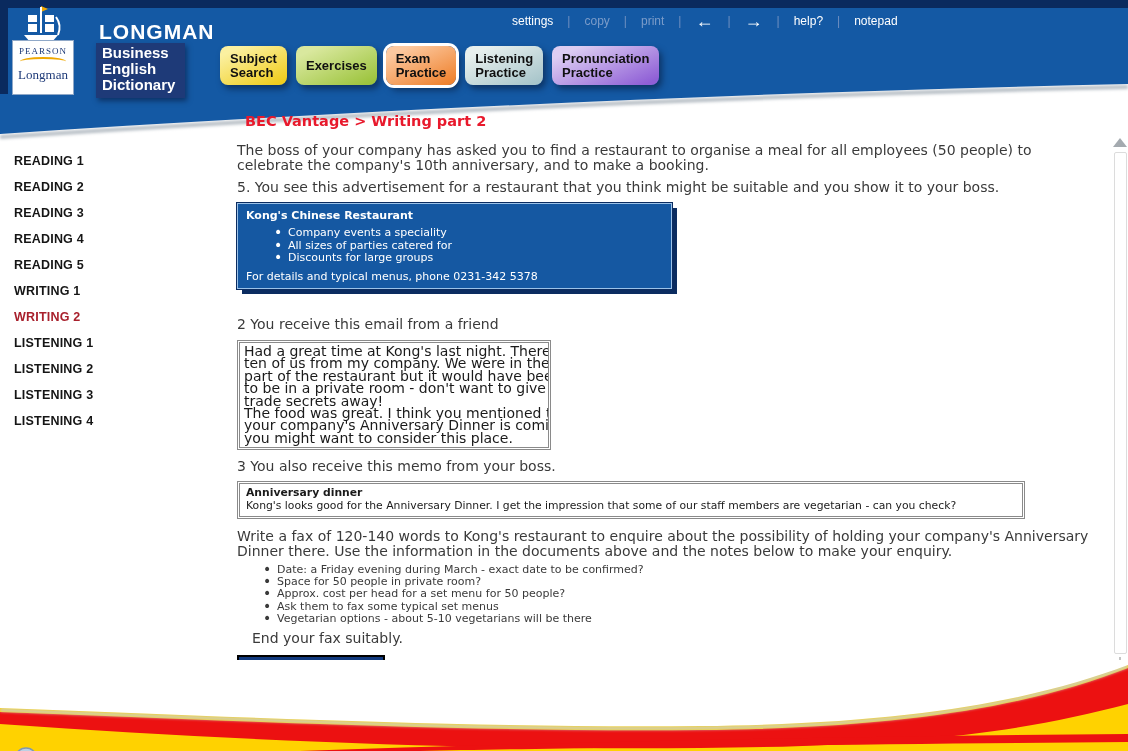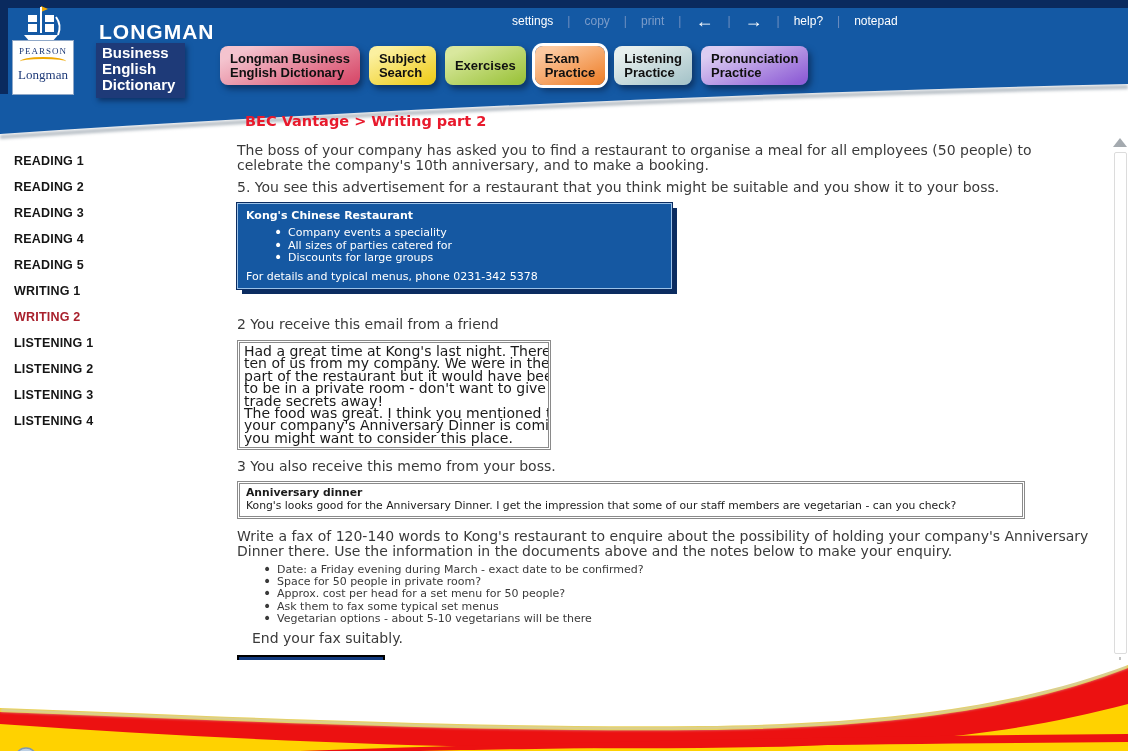--- a/index.html
+++ b/index.html
@@ -142,24 +142,20 @@
       </li>
       <li class="toplink normal">
         <span>help?</span>
       </li>
       <li class="toplink normal">
         <span>notepad</span>
       </li>
     </ul>
 
   <ul class="navrow">
-      <li class="nav-btn" style="background: linear-gradient(155deg, rgb(244, 195, 206) 15%, rgb(217, 79, 110) 92%);">
-        <span>Longman Business
-English Dictionary</span>
-      </li>
       <li class="nav-btn" style="background: linear-gradient(155deg, rgb(251, 240, 160) 15%, rgb(240, 205, 30) 92%);">
         <span>Subject
 Search</span>
       </li>
       <li class="nav-btn" style="background: linear-gradient(155deg, rgb(217, 232, 158) 15%, rgb(157, 196, 62) 92%);">
         <span>Exercises</span>
       </li>
       <li class="nav-btn active" style="background: linear-gradient(155deg, rgb(252, 201, 160) 15%, rgb(239, 131, 48) 92%);">
         <span>Exam
 Practice</span>

